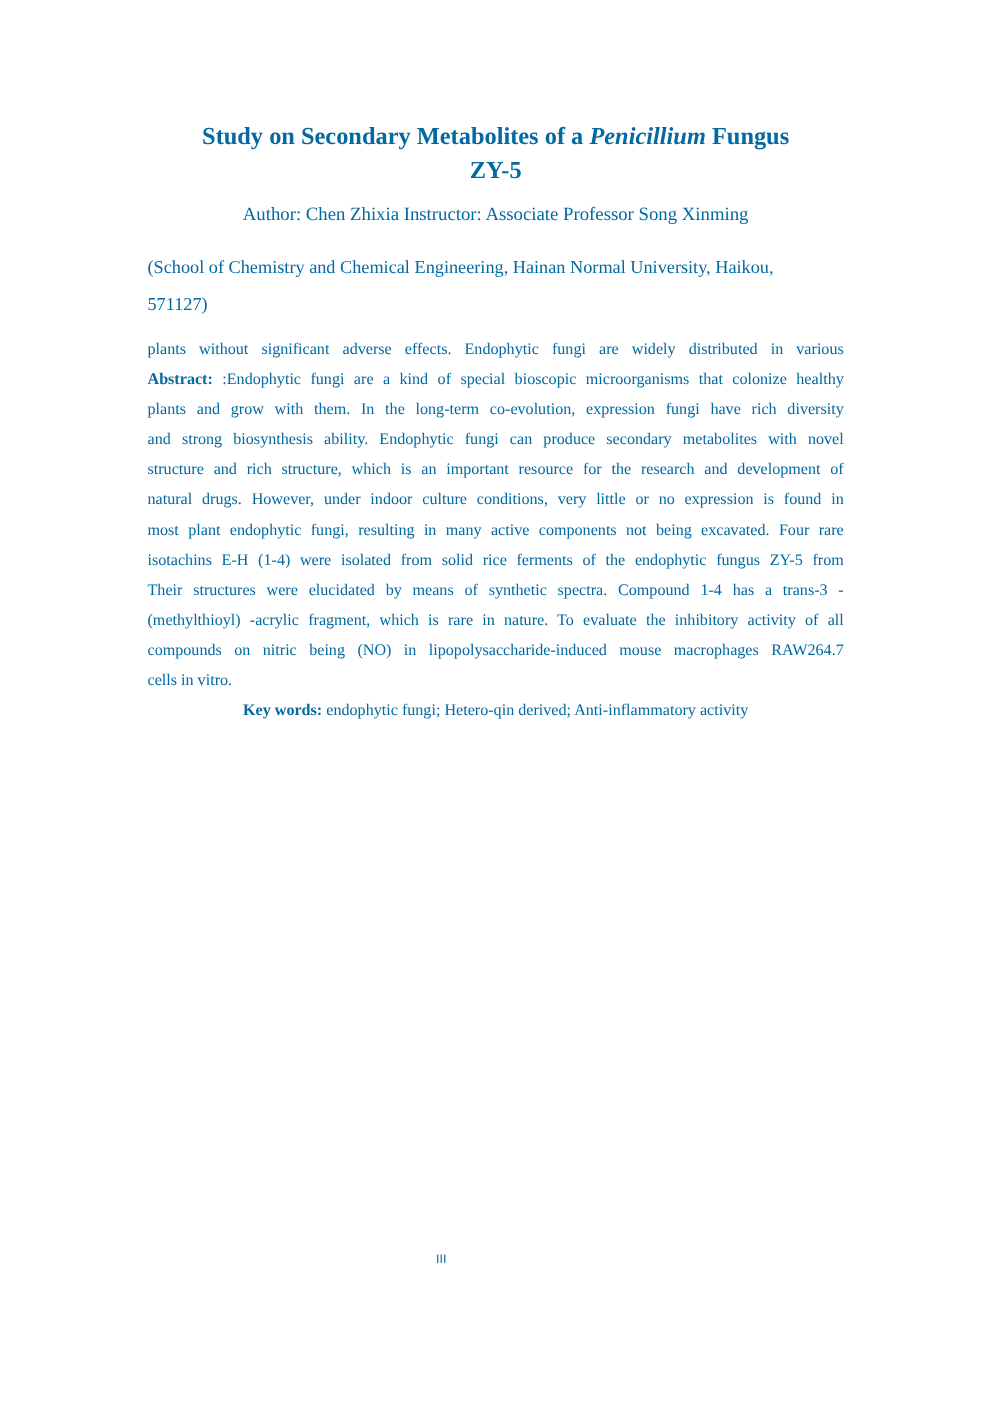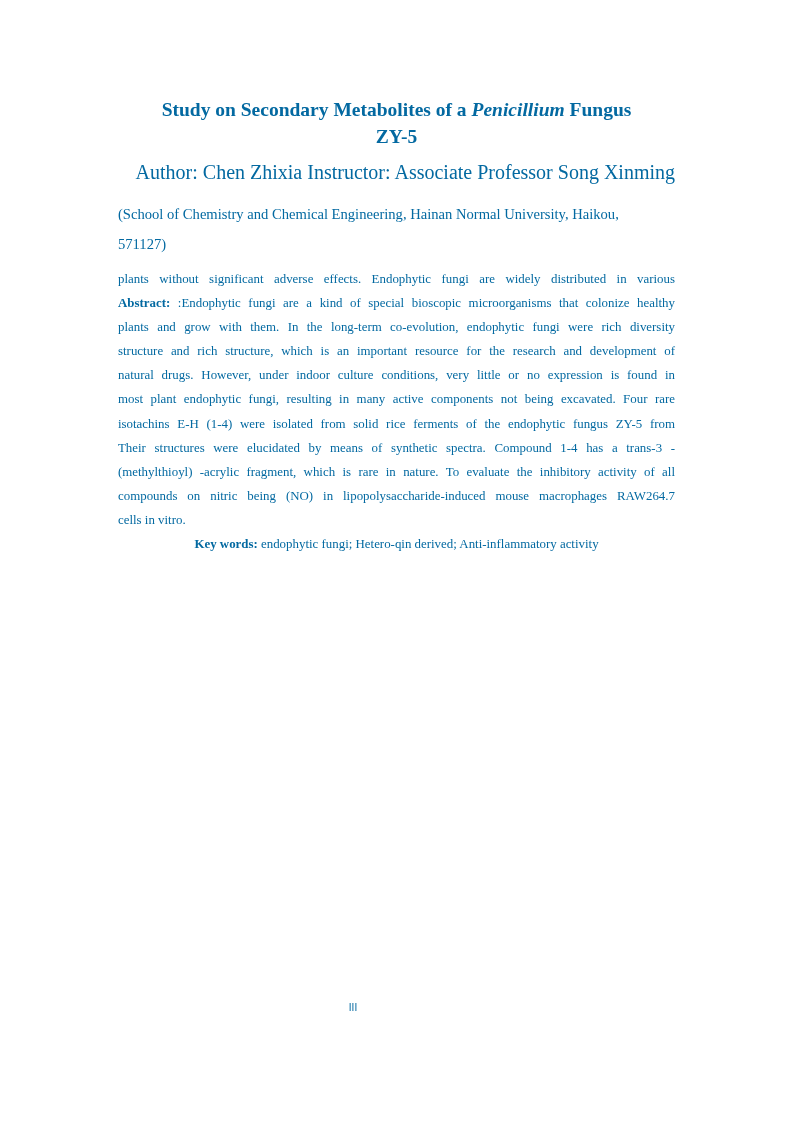--- a/index.html
+++ b/index.html
@@ -26,22 +26,22 @@
     font-size: 19.5px;
     line-height: 27px;
   }
   .title-block .tline { white-space: nowrap; }
   .title-block i { font-style: italic; }
   .byline {
     position: absolute;
     top: 161px;
     left: 118px;
     width: 557px;
-    text-align: right;
-    font-size: 20px;
+    text-align: center;
+    font-size: 15px;
     line-height: 22px;
     white-space: nowrap;
   }
   .affiliation {
     position: absolute;
     top: 200px;
     left: 118px;
     width: 557px;
     text-align: left;
     font-size: 14.6px;
@@ -93,21 +93,22 @@
   <div class="byline">Author: Chen Zhixia Instructor: Associate Professor Song Xinming</div>
 
   <div class="affiliation">
     <div class="aline">(School of Chemistry and Chemical Engineering, Hainan Normal University, Haikou,</div>
     <div class="aline">571127)</div>
   </div>
 
   <div class="abstract">
     <div class="line">plants without significant adverse effects. Endophytic fungi are widely distributed in various</div>
     <div class="line"><b>Abstract:</b><span> :Endophytic fungi are a kind of special bioscopic microorganisms that colonize healthy</span></div>
-    <div class="line">plants and grow with them. In the long-term co-evolution, endophytic fungi were rich diversity</div>
+    <div class="line">plants and grow with them. In the long-term co-evolution, expression fungi have rich diversity</div>
+    <div class="line">and strong biosynthesis ability. Endophytic fungi can produce secondary metabolites with novel</div>
     <div class="line">structure and rich structure, which is an important resource for the research and development of</div>
     <div class="line">natural drugs. However, under indoor culture conditions, very little or no expression is found in</div>
     <div class="line">most plant endophytic fungi, resulting in many active components not being excavated. Four rare</div>
     <div class="line">isotachins E-H (1-4) were isolated from solid rice ferments of the endophytic fungus ZY-5 from</div>
     <div class="line">Their structures were elucidated by means of synthetic spectra. Compound 1-4 has a trans-3 -</div>
     <div class="line">(methylthioyl) -acrylic fragment, which is rare in nature. To evaluate the inhibitory activity of all</div>
     <div class="line">compounds on nitric being (NO) in lipopolysaccharide-induced mouse macrophages RAW264.7</div>
     <div class="line last">cells in vitro.</div>
     <div class="keywords"><b>Key words:</b><span> endophytic fungi; Hetero-qin derived; Anti-inflammatory activity</span></div>
   </div>

